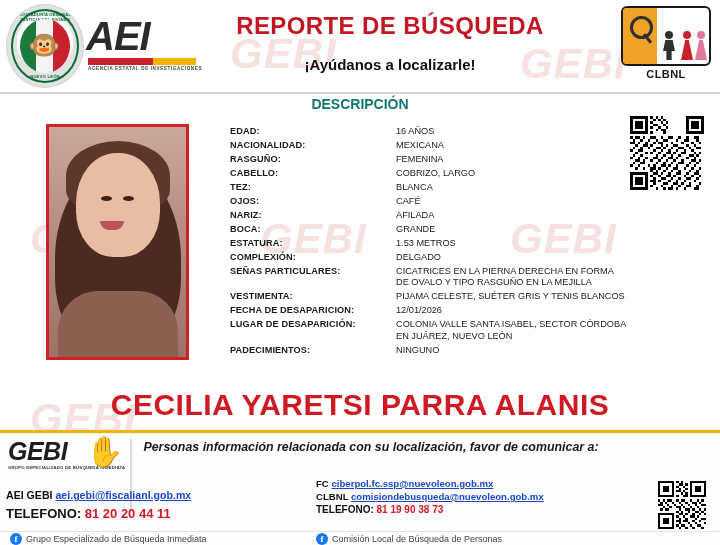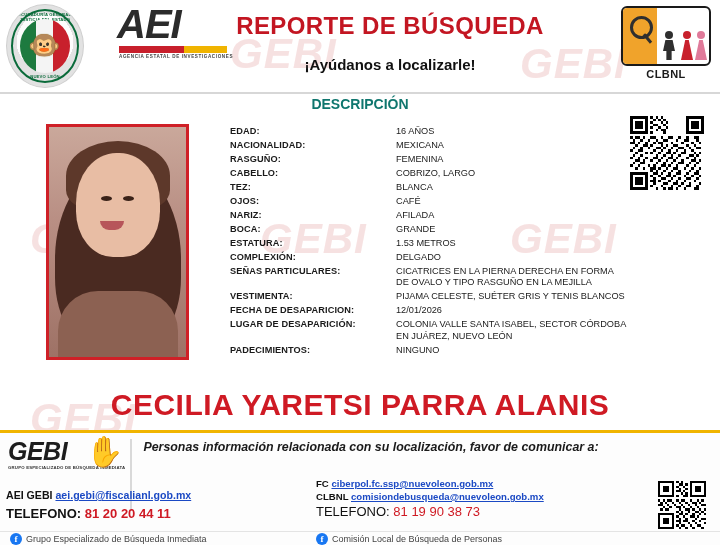--- a/index.html
+++ b/index.html
@@ -95,24 +95,23 @@
     transform: translate(-50%, -52%);
     font-size: 26px;
     line-height: 1;
     color: #f6c64a;
     text-shadow: 0 0 1px #8a6a12;
   }
 
   .aei {
     position: absolute;
     left: 86px;
-    top: 4px;
+    top: 16px;
     width: 118px;
     height: 62px;
-    margin-left: 31px;
   }
   .aei-text {
     position: absolute;
     left: 0;
     top: 0;
     font-size: 40px;
     font-weight: bold;
     font-style: italic;
     color: #2b2b2b;
     letter-spacing: -1px;
@@ -449,22 +448,22 @@
   .foot-right .line {
     margin-bottom: 2px;
     font-weight: bold;
   }
   .foot-right .mail {
     color: #1b49c4;
     text-decoration: underline;
     font-weight: bold;
   }
   .foot-right .tel-line {
-    font-size: 13px;
-    font-weight: normal;
+    font-size: 10px;
+    font-weight: bold;
   }
   .foot-right .tel-num { color: #cf1a24; }
   .qr-foot {
     position: absolute;
     right: 14px;
     top: 48px;
     width: 48px;
     height: 48px;
   }
   .fb-row {

